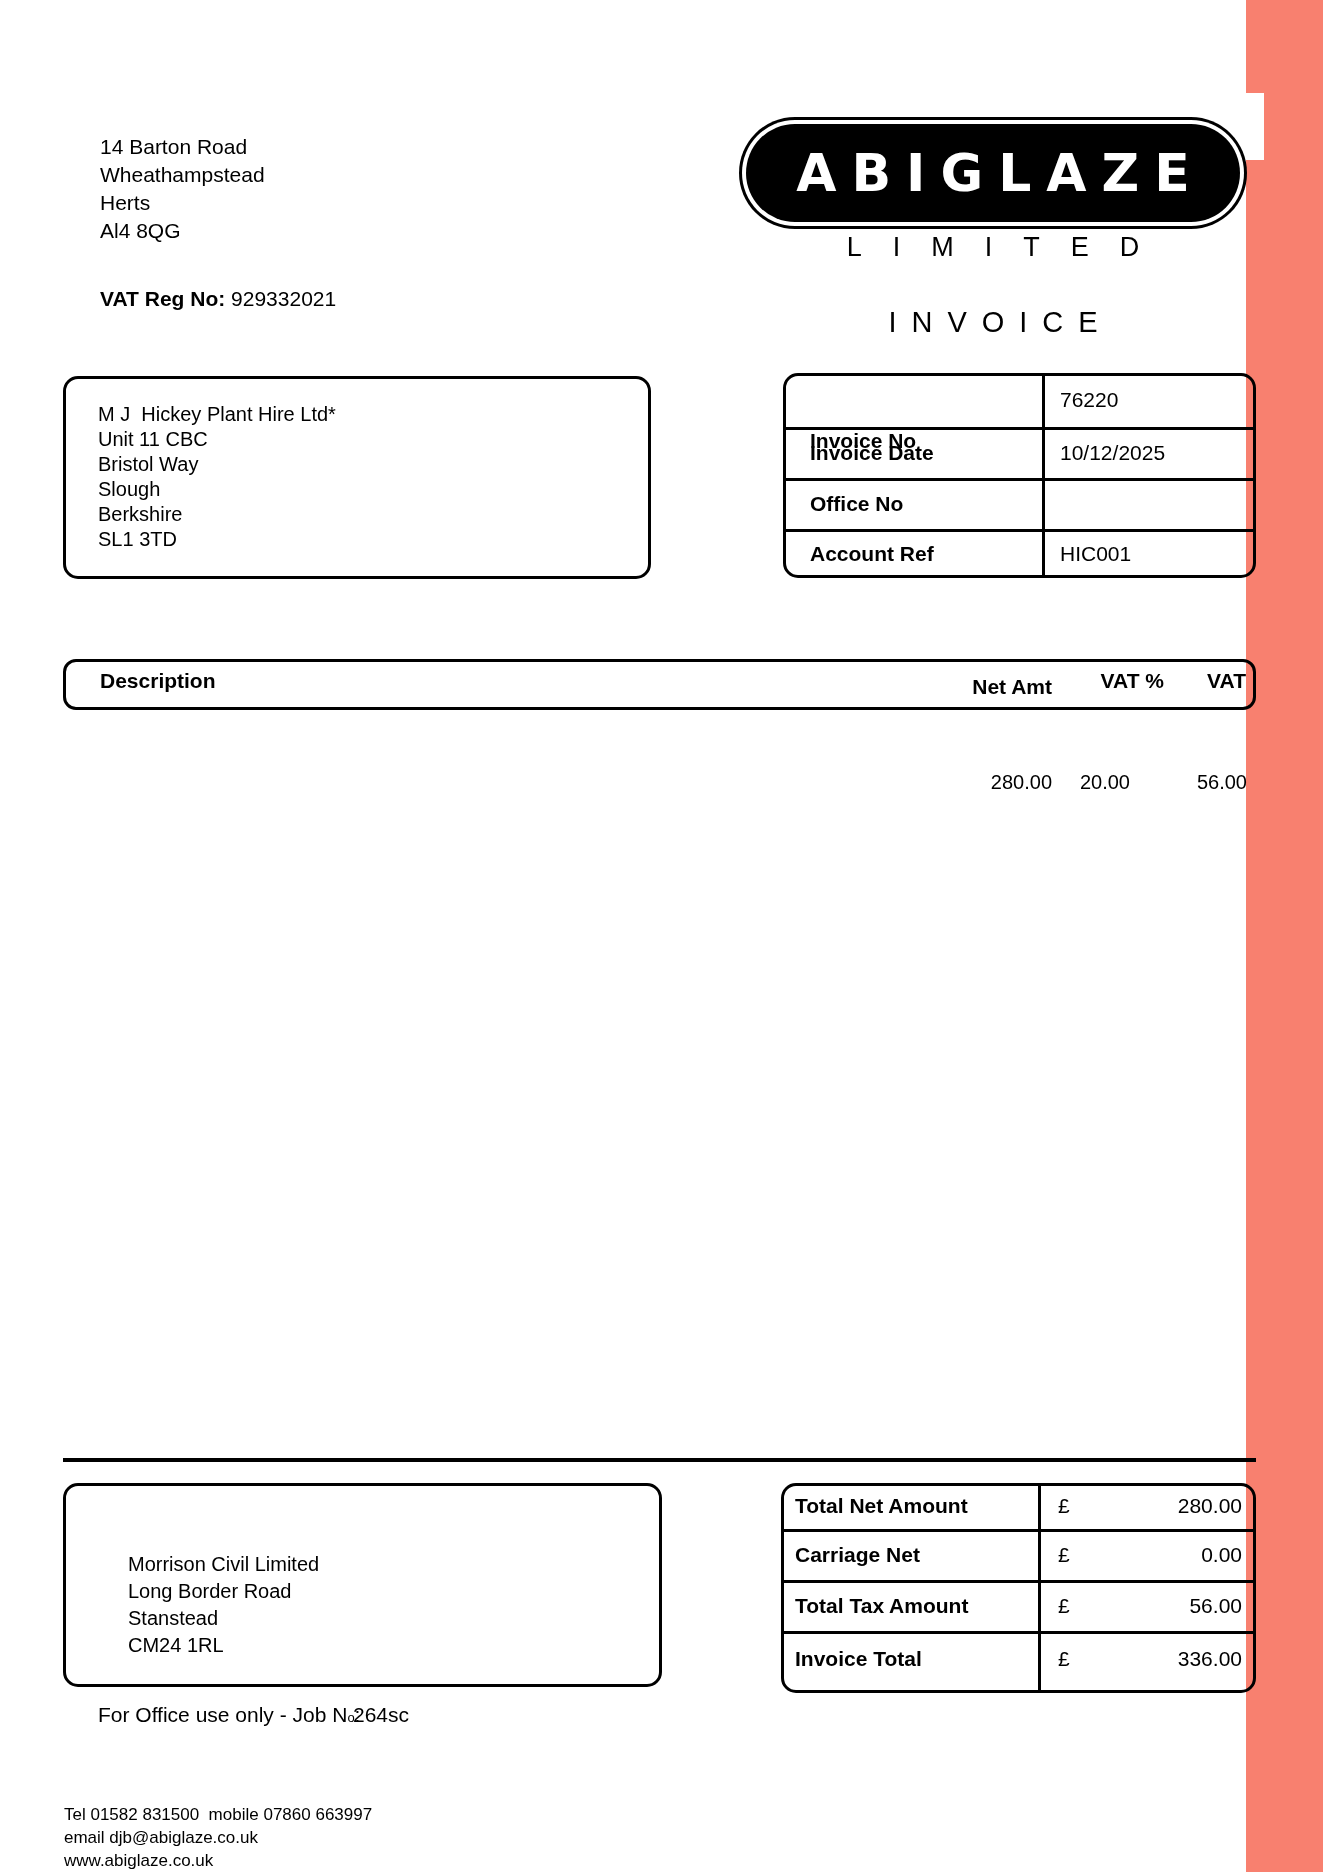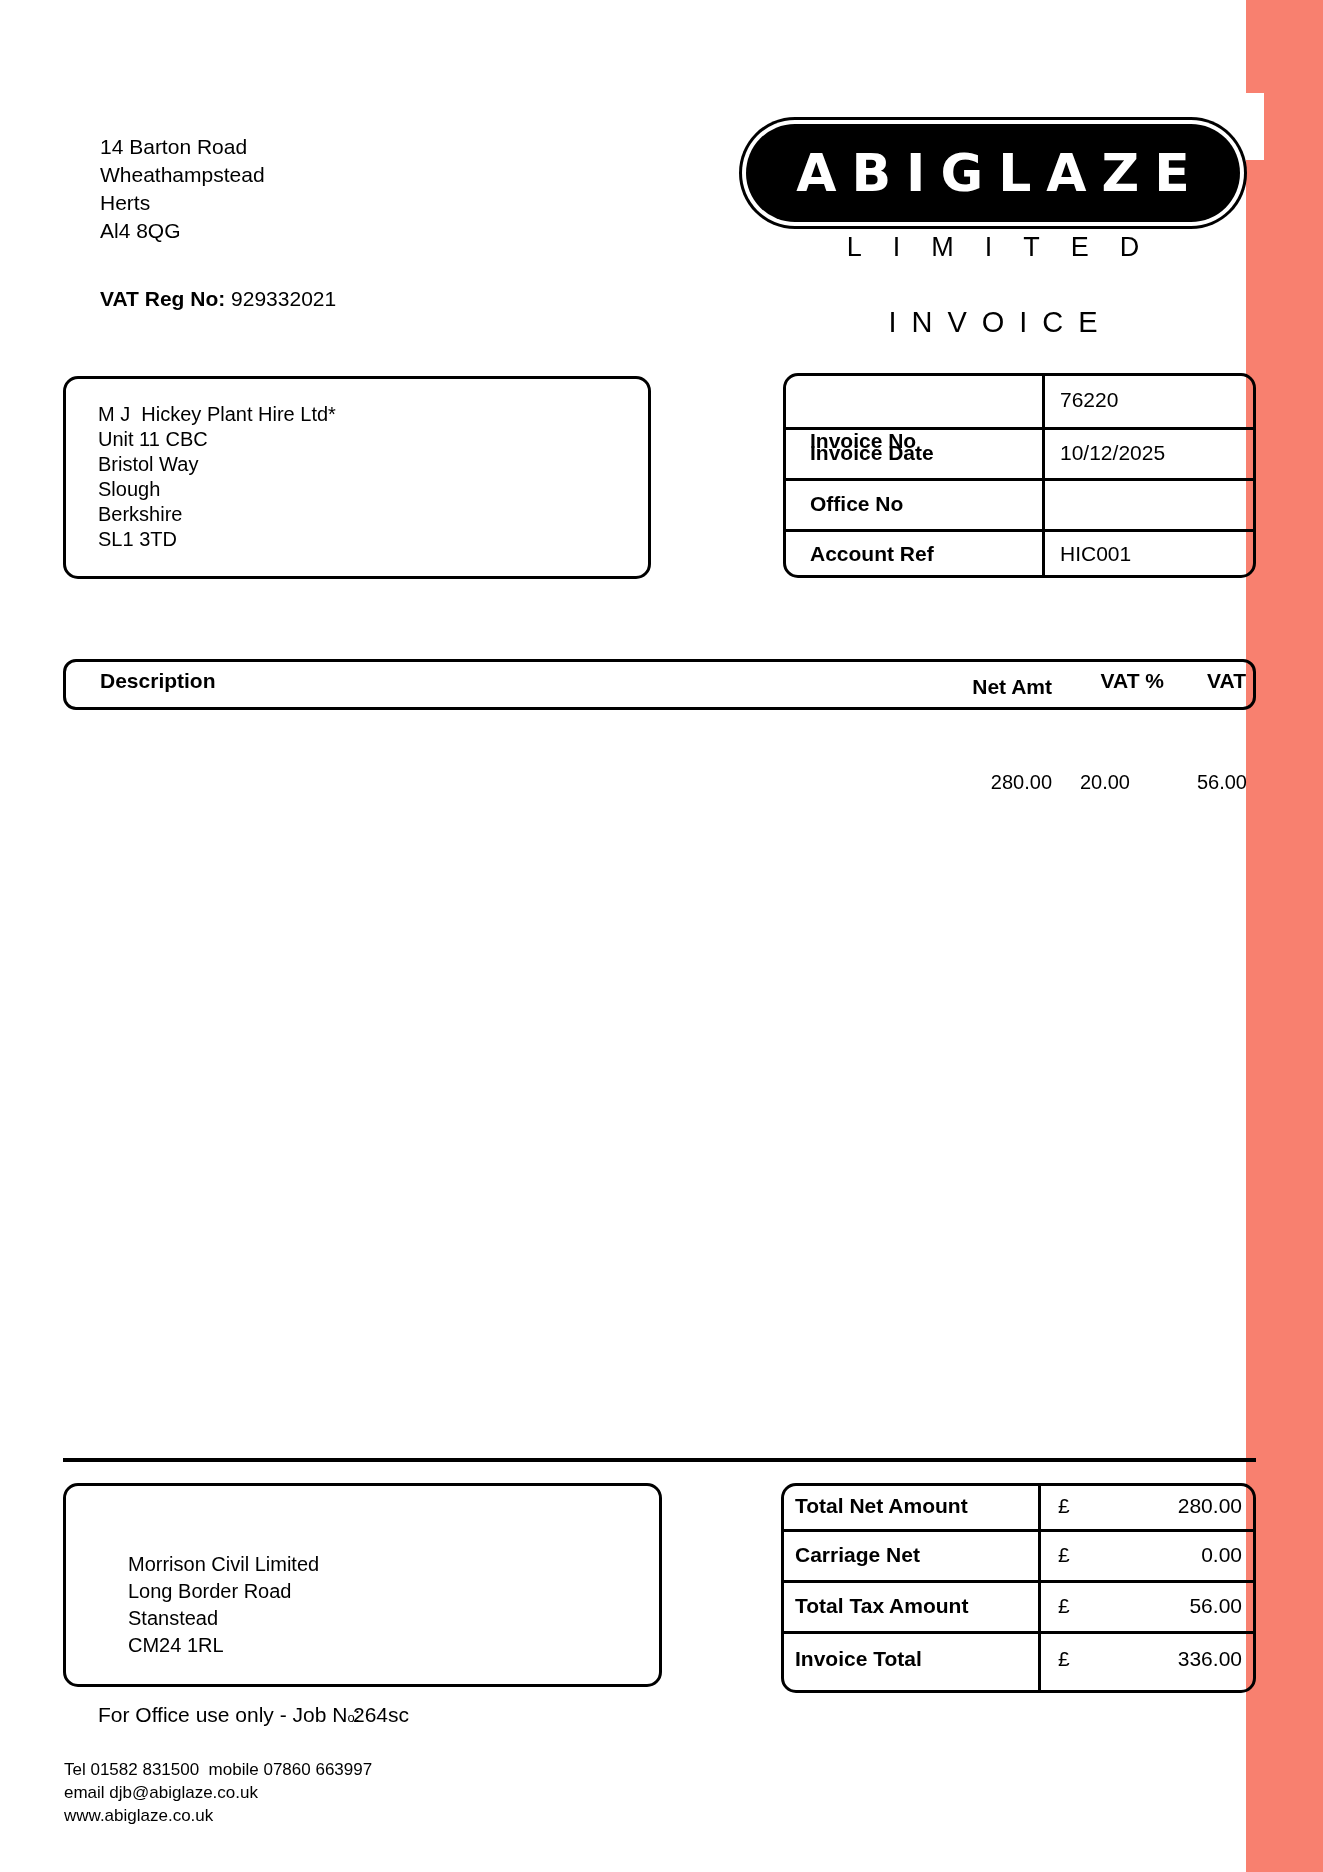--- a/index.html
+++ b/index.html
@@ -42,21 +42,21 @@
   .sep-line{left:63px;top:1458px;width:1193px;height:4px;background:#000;}
   .deliv-box{left:63px;top:1483px;width:599px;height:204px;border:3px solid #000;border-radius:15px;box-sizing:border-box;}
   .deliv-text{left:128px;top:1551px;font-size:20px;line-height:27px;}
   .office-line{left:98px;top:1703px;font-size:21px;}
   .office-sub{font-size:13px;}
   .office-val{left:353px;top:1703px;font-size:21px;}
   
   .tot-table{left:781px;top:1483px;width:475px;height:210px;border:3px solid #000;border-radius:15px;box-sizing:border-box;}
   .tot-vline{left:1038px;top:1483px;width:3px;height:210px;background:#000;}
   
-  .footer-left{left:64px;top:1758px;font-size:17px;line-height:23px;}
+  .footer-left{left:64px;top:1803px;font-size:17px;line-height:23px;}
   .footer-right{left:540px;top:1761px;font-size:17px;line-height:23px;font-weight:bold;}
 </style>
 </head>
 <body>
 
 <div class="page">
 
   <div class="abs stripe" style="background: rgb(248, 128, 111);"></div>
   <div class="abs logo-white-patch"></div>
 

